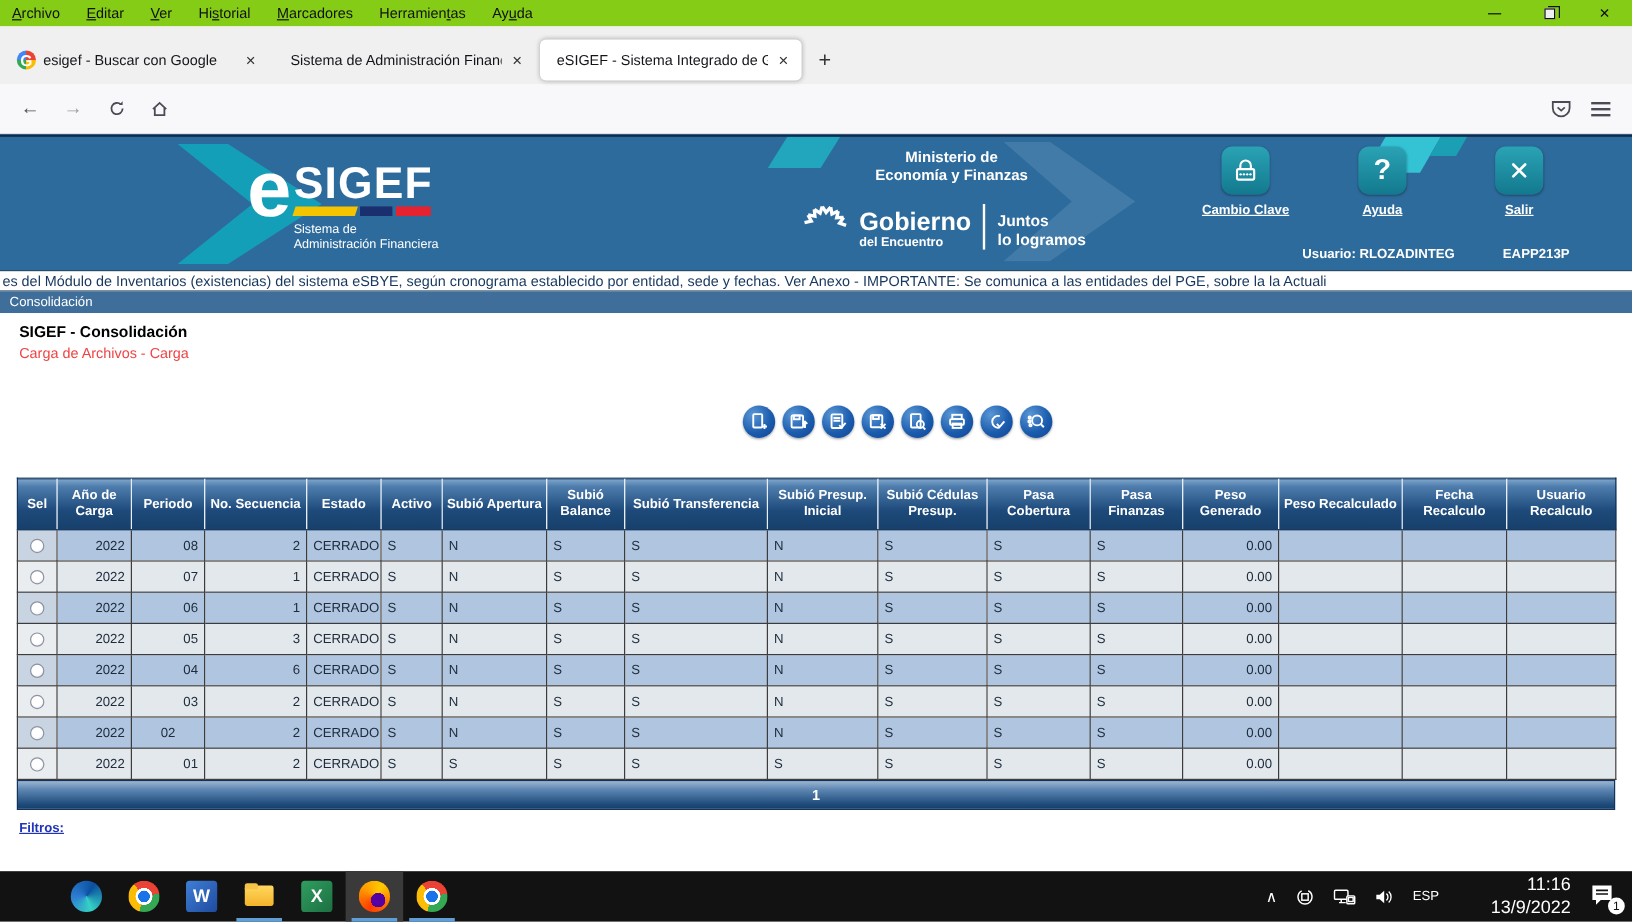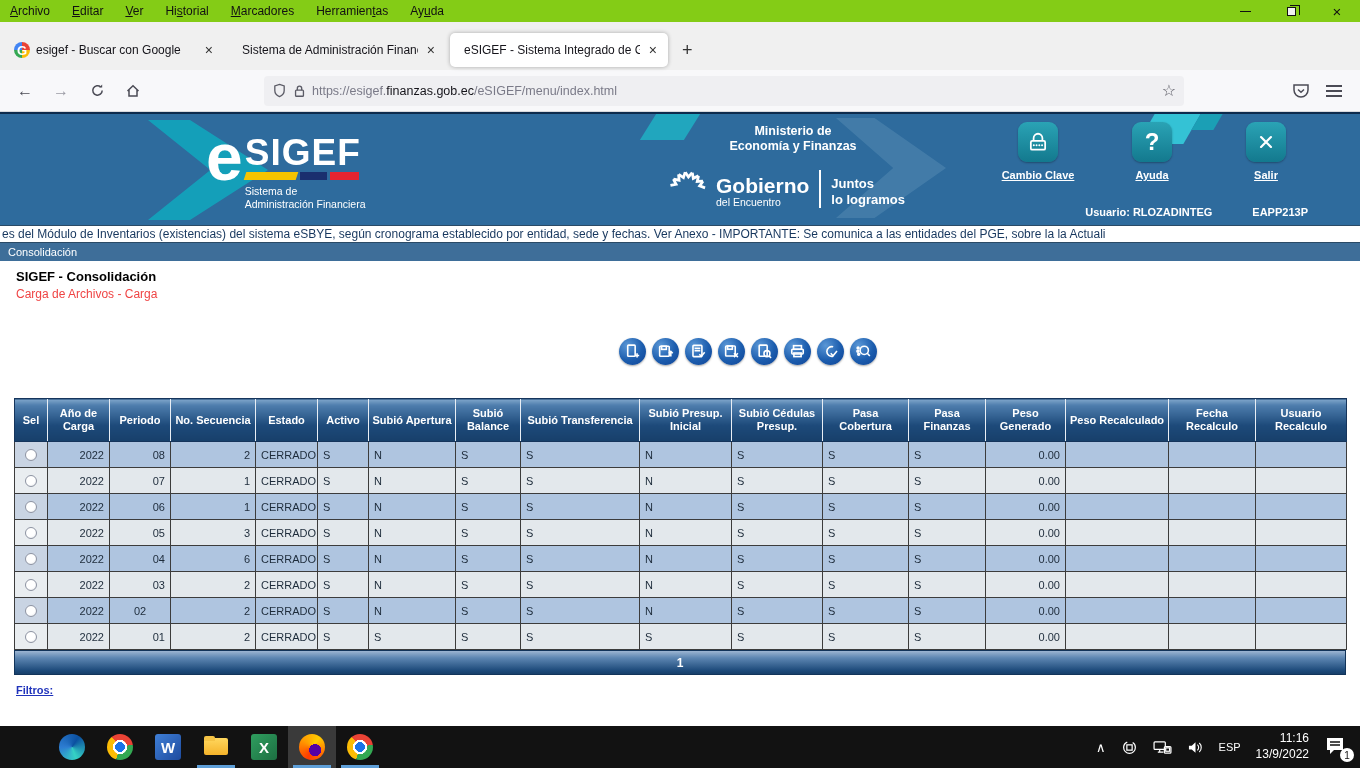--- a/index.html
+++ b/index.html
@@ -51,21 +51,21 @@
   .logo-sigef { font-size:37px; font-weight:bold; letter-spacing:1px; line-height:.9; }
   .logo-bars { display:flex; margin-top:3px; height:8px; width:120px; }
   .bar-y { width:52px; background:#f5c400; transform:skewX(-18deg); }
   .bar-b { width:27px; background:#1a2f6e; margin-left:3px; }
   .bar-r { width:29px; background:#e52330; margin-left:3px; }
   .logo-tag { font-size:10.5px; margin-top:5px; line-height:1.25; }
   .ministry { position:absolute; left:723px; top:10px; width:140px; text-align:center; font-size:12.5px; font-weight:600; line-height:1.2; }
   .gob-block { position:absolute; left:668px; top:48px; display:flex; align-items:flex-end; }
   .gob-text { margin-left:2px; }
   .gob-name { font-size:21px; font-weight:bold; line-height:1; }
-  .gob-sub { font-size:10.5px; font-weight:normal; }
+  .gob-sub { font-size:10.5px; font-weight:bold; }
   .gob-div { width:2px; height:38px; background:#fff; margin:0 10px; }
   .gob-slogan { font-size:13px; font-weight:600; line-height:1.25; }
   .actions { position:absolute; right:54px; top:8px; display:flex; gap:34px; }
   .action { width:80px; display:flex; flex-direction:column; align-items:center; }
   .action-icon { width:40px; height:40px; border-radius:9px; background:linear-gradient(180deg,#2aa3b5,#13798e); display:flex; align-items:center; justify-content:center; box-shadow:0 1px 2px rgba(0,0,0,.3); }
   .action-label { margin-top:7px; font-size:11px; font-weight:bold; text-decoration:underline; white-space:nowrap; }
   .user-line { position:absolute; right:52px; top:92px; display:flex; gap:40px; font-size:11px; font-weight:bold; }
 
   
   .marquee { height:18px; background:#fff; border-top:1px solid #2a4a66; border-bottom:1px solid #2a4a66; overflow:hidden; white-space:nowrap; font-size:12px; color:#17375e; line-height:16px; padding-left:2px; }
@@ -115,21 +115,21 @@
   .icon-chrome { border-radius:50%; background:radial-gradient(circle,#1a73e8 0 26%, #fff 27% 38%, transparent 39%), conic-gradient(from -40deg,#ea4335 0 33%, #34a853 33% 66%, #fbbc05 66% 100%); }
   .icon-word { background:linear-gradient(135deg,#3f7fd6,#1e4b9e); color:#fff; border-radius:3px; }
   .icon-excel { background:linear-gradient(135deg,#2f9e5f,#1d6f42); color:#fff; border-radius:3px; }
   .icon-explorer { position:relative; }
   .icon-explorer::before { content:""; position:absolute; left:1px; top:4px; width:24px; height:17px; background:linear-gradient(180deg,#ffd75e,#f5b32a); border-radius:2px; }
   .icon-explorer::after { content:""; position:absolute; left:1px; top:2px; width:11px; height:5px; background:#f5c345; border-radius:2px 2px 0 0; }
   .icon-firefox { border-radius:50%; background:radial-gradient(circle at 62% 62%, #5500a5 0 26%, transparent 27%), conic-gradient(from 200deg,#ff3b00,#ff9b00 30%,#ffcb00 55%,#ff6a00 80%,#ff3b00); }
   .tray { margin-left:auto; display:flex; align-items:center; gap:15px; padding-right:10px; }
   .tray-ico { color:#fff; font-size:13px; display:flex; align-items:center; }
   .tray-lang { font-size:11px; }
-  .tray-clock { font-size:12px; text-align:right; line-height:1.3; }
+  .tray-clock { font-size:15px; text-align:right; line-height:1.3;margin-left:28px; }
   .notif { position:relative; width:26px; height:24px; }
   .notif-badge { position:absolute; right:-4px; bottom:-3px; width:14px; height:14px; border-radius:50%; background:#fff; color:#111; font-size:10px; display:flex; align-items:center; justify-content:center; }
 </style>
 </head>
 <body>
 
 <div class="titlebar">
   <div class="menu-bar">
       <span class="menu-item"><u>A</u>rchivo</span>
       <span class="menu-item"><u>E</u>ditar</span>
@@ -177,31 +177,20 @@
   <div class="nav-ico">
     <svg width="15" height="15" viewBox="0 0 16 16" fill="none" stroke="#4b4b55" stroke-width="1.6">
         <path d="M13 8a5 5 0 1 1-1.6-3.7"></path>
         <path d="M13 1.5 v3.2 h-3.2" fill="#4b4b55" stroke="none"></path>
       </svg>
   </div>
   <div class="nav-ico">
     <svg width="16" height="16" viewBox="0 0 16 16" fill="none" stroke="#4b4b55" stroke-width="1.5">
         <path d="M2.5 8 8 2.8 13.5 8 M4 7v6h8V7"></path>
       </svg>
-  </div>
-  <div class="urlbar">
-    <svg width="15" height="15" viewBox="0 0 16 16" fill="none" stroke="#5b5b66" stroke-width="1.4">
-        <path d="M8 1.5 13 3.2 V8 c0 3.4-2.6 5.6-5 6.5 C5.6 13.6 3 11.4 3 8 V3.2 Z"></path>
-      </svg>
-    <svg width="13" height="14" viewBox="0 0 14 16" fill="none" stroke="#5b5b66" stroke-width="1.5">
-        <rect x="2.5" y="7" width="9" height="7" rx="1"></rect>
-        <path d="M4.5 7 V5 a2.5 2.5 0 0 1 5 0 V7"></path>
-      </svg>
-    <div class="url-text"><span class="url-sub">https://esigef.</span><span class="url-domain">finanzas.gob.ec</span><span class="url-path">/eSIGEF/menu/index.html</span></div>
-    <span class="star">☆</span>
   </div>
   <div class="right-icons">
     <svg width="18" height="16" viewBox="0 0 18 16" fill="none" stroke="#4b4b55" stroke-width="1.5">
         <path d="M2 2 h14 v5 a7 7 0 0 1-14 0 Z"></path>
         <path d="M6 6.5 9 9.2 12 6.5"></path>
       </svg>
     <span class="hamburger">
         <span></span>
         <span></span>
         <span></span>

